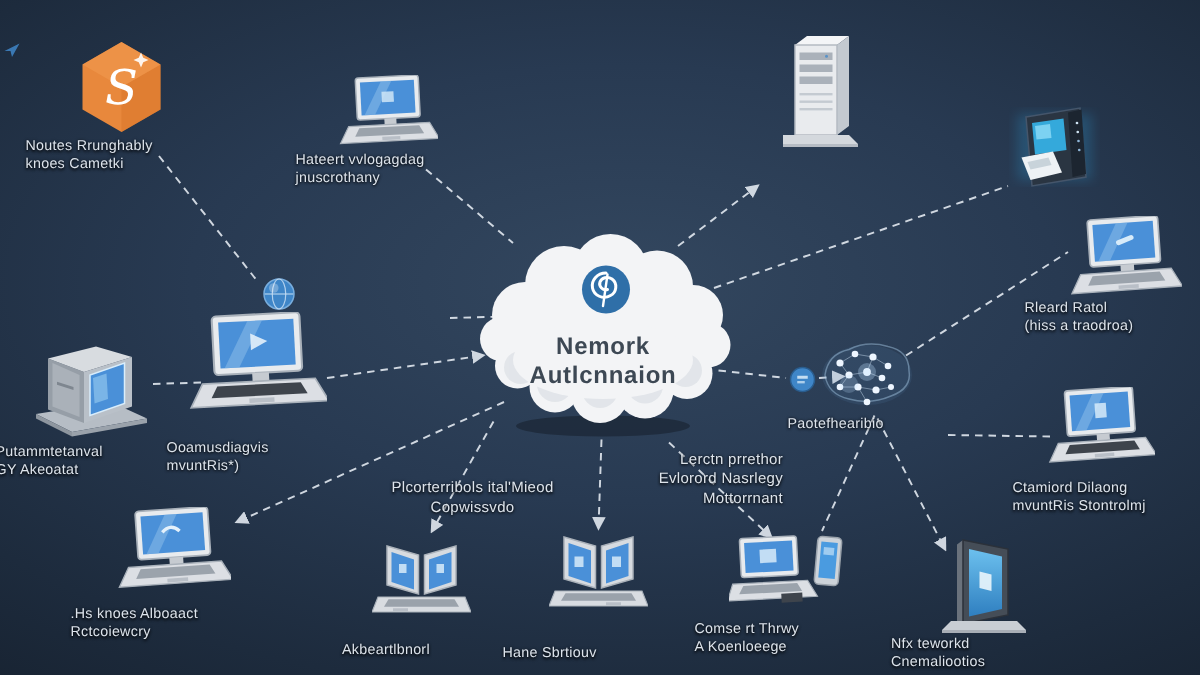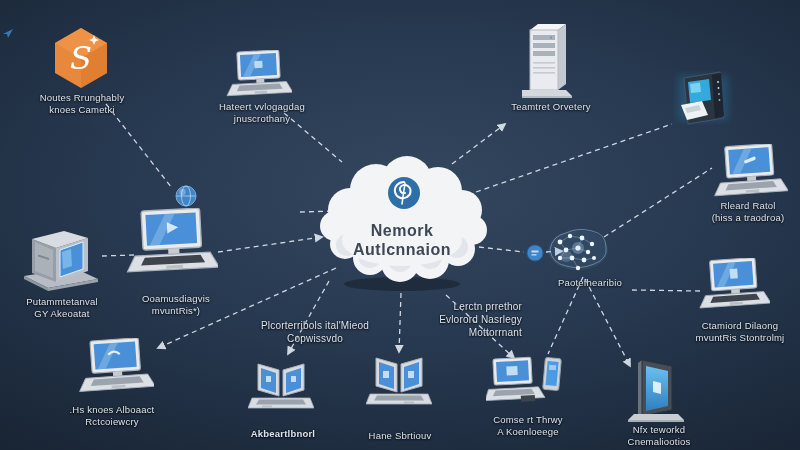--- a/index.html
+++ b/index.html
@@ -5,21 +5,21 @@
   html,body{margin:0;padding:0;background:#0d131c;}
   .stage{
     position:relative;width:800px;height:450px;overflow:hidden;
     font-family:"Liberation Sans",sans-serif;
     background:radial-gradient(ellipse 95% 85% at 52% 42%, #33475f 0%, #283a52 38%, #1d2b3d 72%, #151f2c 100%);
   }
   .abs{position:absolute;}
   svg{display:block;}
   .lines{position:absolute;left:0;top:0;pointer-events:none;}
   .node-label{
-    position:absolute;width:130px;text-align:center;
+    position:absolute;width:130px;text-align:left;
     font-size:9.5px;line-height:1.25;letter-spacing:.2px;color:#dde4ec;
     text-shadow:0 1px 2px rgba(0,0,0,.85),0 0 2px rgba(0,0,0,.6);
   }
   .node-label span{display:block;}
   .float-label{
     position:absolute;text-align:center;
     font-size:10px;line-height:1.3;letter-spacing:.2px;color:#dde4ec;
     text-shadow:0 1px 2px rgba(0,0,0,.85),0 0 2px rgba(0,0,0,.6);
   }
   .float-label span{display:block;}
@@ -106,21 +106,20 @@
       <rect x="13" y="29" width="22" height="5" fill="#aab1ba"></rect>
       <circle cx="31" cy="15.5" r="1" fill="#5a92c8"></circle>
       <rect x="13" y="40" width="22" height="1.6" fill="#c4cad1"></rect>
       <rect x="13" y="45" width="22" height="1.6" fill="#c4cad1"></rect>
       <rect x="13" y="50" width="22" height="1.6" fill="#c4cad1"></rect>
       <polygon points="2,68 46,68 52,74 2,74" fill="#d4d8dd"></polygon>
       <polygon points="2,74 52,74 52,76 2,76" fill="#b6bcc4"></polygon>
     </svg>
   </div>
   <div class="node-label" style="left:486px;top:101px;">
-    <span>Teamtret Orvetery</span>
   </div>
 
   <div class="abs" style="left:668px;top:66px;">
     <svg width="72" height="66" viewBox="0 0 72 66">
       <defs>
           <filter id="glow">
             <feGaussianBlur stdDeviation="4"></feGaussianBlur>
           </filter>
         </defs>
       <rect x="10" y="10" width="50" height="44" fill="#2e9fd8" opacity="0.25" filter="url(#glow)"></rect>
@@ -341,21 +340,21 @@
       <polygon points="13,12 28,17 28,37 13,32" fill="#4a90d8"></polygon>
       <rect x="18" y="20" width="5" height="6" fill="#cfe6f7" opacity="0.9"></rect>
       <polygon points="56,8 35,14 35,40 56,34" fill="#d7dbe0" stroke="#aab1b9"></polygon>
       <polygon points="53,12 38,17 38,37 53,32" fill="#4a90d8"></polygon>
       <rect x="43" y="20" width="5" height="6" fill="#cfe6f7" opacity="0.9"></rect>
       <polygon points="4,42 62,42 66,52 0,52" fill="#d8dce1" stroke="#a9b1ba" stroke-width="0.8"></polygon>
       <polygon points="11,43.5 55,43.5 58,48.5 8,48.5" fill="#9aa2ab"></polygon>
       <rect x="14" y="49.5" width="10" height="2" fill="#b9bfc7"></rect>
     </svg>
   </div>
-  <div class="node-label" style="left:218px;top:428px;font-weight:bold;">
+  <div class="node-label" style="left:228px;top:428px;">
     <span>Akbeartlbnorl</span>
   </div>
 
   <div class="abs" style="left:366px;top:350px;">
     <svg width="66" height="62" viewBox="0 0 66 62">
       <polygon points="10,8 31,14 31,42 10,36" fill="#d7dbe0" stroke="#aab1b9"></polygon>
       <polygon points="13,12 28,17 28,39 13,34" fill="#4a90d8"></polygon>
       <rect x="17" y="21" width="6" height="7" fill="#cfe6f7" opacity="0.9"></rect>
       <polygon points="56,8 35,14 35,42 56,36" fill="#d7dbe0" stroke="#aab1b9"></polygon>
       <polygon points="53,12 38,17 38,39 53,34" fill="#4a90d8"></polygon>

